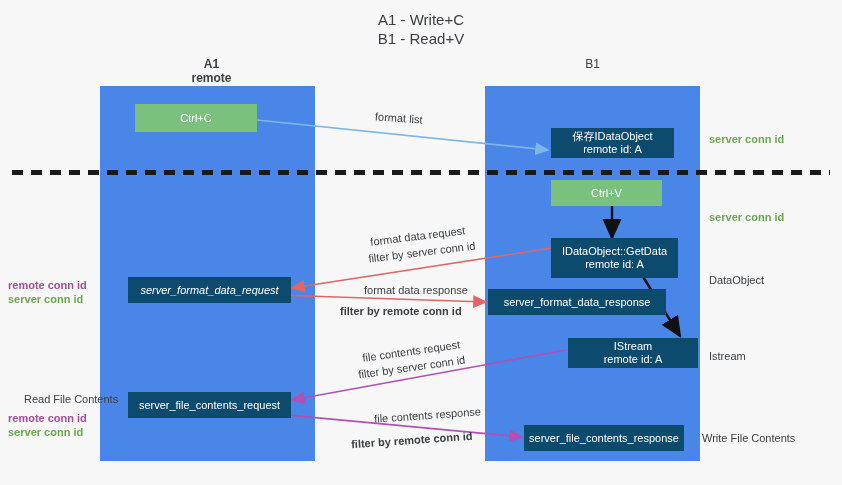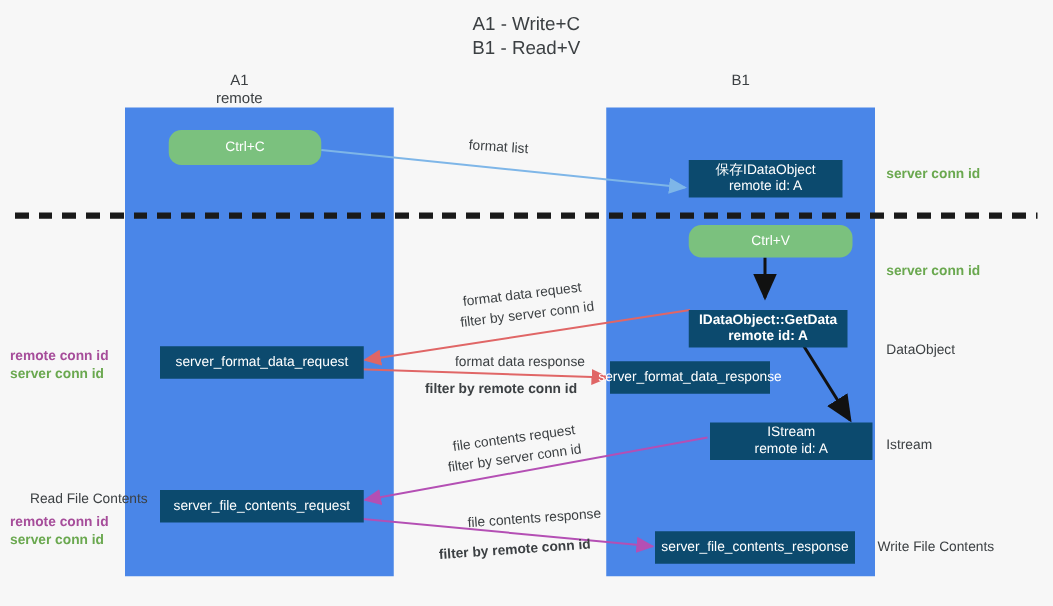--- a/index.html
+++ b/index.html
@@ -19,36 +19,36 @@
   .lane{
     position:absolute;background:#4a86e8;
   }
   .lane-a{left:100px;top:86px;width:215px;height:375px;}
   .lane-b{left:485px;top:86px;width:215px;height:375px;}
 
   .lane-head{
     position:absolute;text-align:center;font-size:12px;color:#3c4043;
     line-height:14px;
   }
-  .lane-head-a{left:84px;top:57px;width:215px;}
+  .lane-head-a{left:104px;top:57px;width:215px;font-weight:bold;}
   .lane-head-b{left:485px;top:57px;width:215px;}
 
   .divider{
     position:absolute;left:12px;top:170px;width:818px;height:5px;
     background-image:repeating-linear-gradient(to right,#1a1a1a 0px,#1a1a1a 11px,rgba(0,0,0,0) 11px,rgba(0,0,0,0) 19px);
   }
 
   .box{
     position:absolute;box-sizing:border-box;
     display:flex;align-items:center;justify-content:center;
     flex-direction:column;
     color:#ffffff;font-size:11px;line-height:13px;text-align:center;
   }
   .box.orange{background:#0c4a6e;}
-  .box.green{background:#7bc17e;border-radius:10px;}
+  .box.green{background:#7bc17e;}
 
   .lbl{
     position:absolute;font-size:11px;color:#3c4043;white-space:nowrap;
   }
   .lbl.green-t{color:#6aa84f;font-weight:bold;}
   .lbl.purple-t{color:#a64d9a;font-weight:bold;}
   .lbl.bold{font-weight:bold;}
 
   svg.overlay{position:absolute;left:0;top:0;width:842px;height:485px;pointer-events:none;}
 </style>
@@ -101,48 +101,48 @@
 
     <line x1="566" y1="350" x2="292" y2="400" stroke="#b44fb4" stroke-width="1.6" marker-end="url(#ah-purple)"></line>
 
     <line x1="128" y1="400" x2="522" y2="437" stroke="#b44fb4" stroke-width="1.6" marker-end="url(#ah-purple)"></line>
   </svg>
 
   <div class="box green" style="left:135px;top:104px;width:122px;height:28px;">
     <div>Ctrl+C</div>
   </div>
 
-  <div class="box orange" style="left:128px;top:277px;width:163px;height:26px;">
+  <div class="box orange" style="left:128px;top:277px;width:163px;height:26px;font-style:italic;">
     <div>server_format_data_request</div>
   </div>
 
   <div class="box orange" style="left:128px;top:392px;width:163px;height:26px;">
     <div>server_file_contents_request</div>
   </div>
 
   <div class="box orange" style="left:551px;top:128px;width:123px;height:30px;">
     <div>保存IDataObject</div>
     <div>remote id: A</div>
   </div>
 
-  <div class="box green" style="left:551px;top:180px;width:131px;height:26px;">
+  <div class="box green" style="left:551px;top:180px;width:111px;height:26px;">
     <div>Ctrl+V</div>
   </div>
 
-  <div class="box orange" style="left:551px;top:248px;width:127px;height:30px;font-weight:bold;">
+  <div class="box orange" style="left:551px;top:238px;width:127px;height:40px;">
     <div>IDataObject::GetData</div>
     <div>remote id: A</div>
   </div>
 
   <div class="box orange" style="left:568px;top:338px;width:130px;height:30px;">
     <div>IStream</div>
     <div>remote id: A</div>
   </div>
 
-  <div class="box orange" style="left:488px;top:289px;width:128px;height:26px;">
+  <div class="box orange" style="left:488px;top:289px;width:178px;height:26px;">
     <div>server_format_data_response</div>
   </div>
 
   <div class="box orange" style="left:524px;top:425px;width:160px;height:26px;">
     <div>server_file_contents_response</div>
   </div>
 
   <div class="divider"></div>
 
   <div class="lbl" style="left:375px;top:112px;transform:rotate(4deg);">format list</div>

